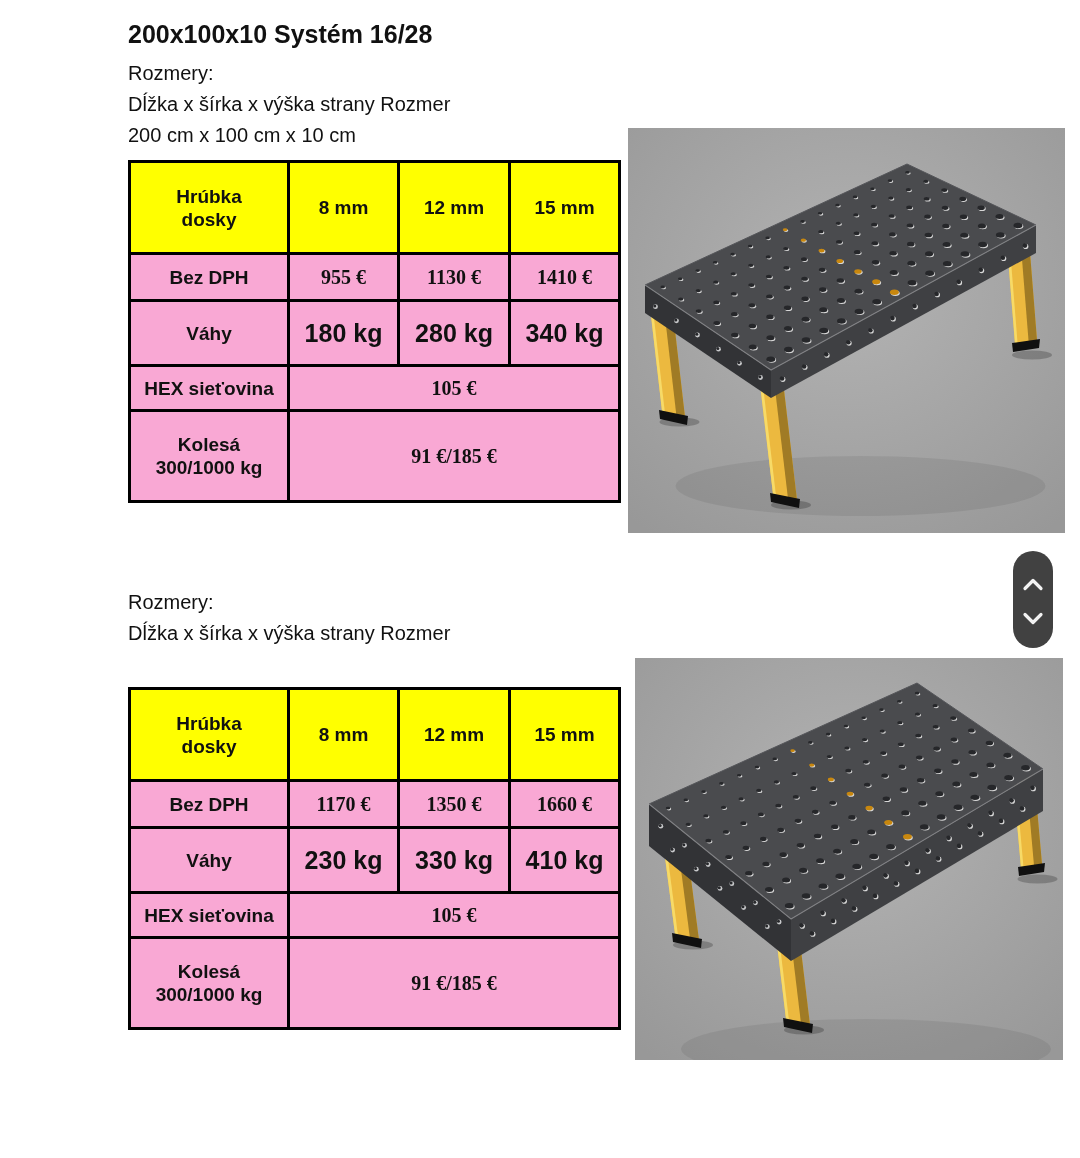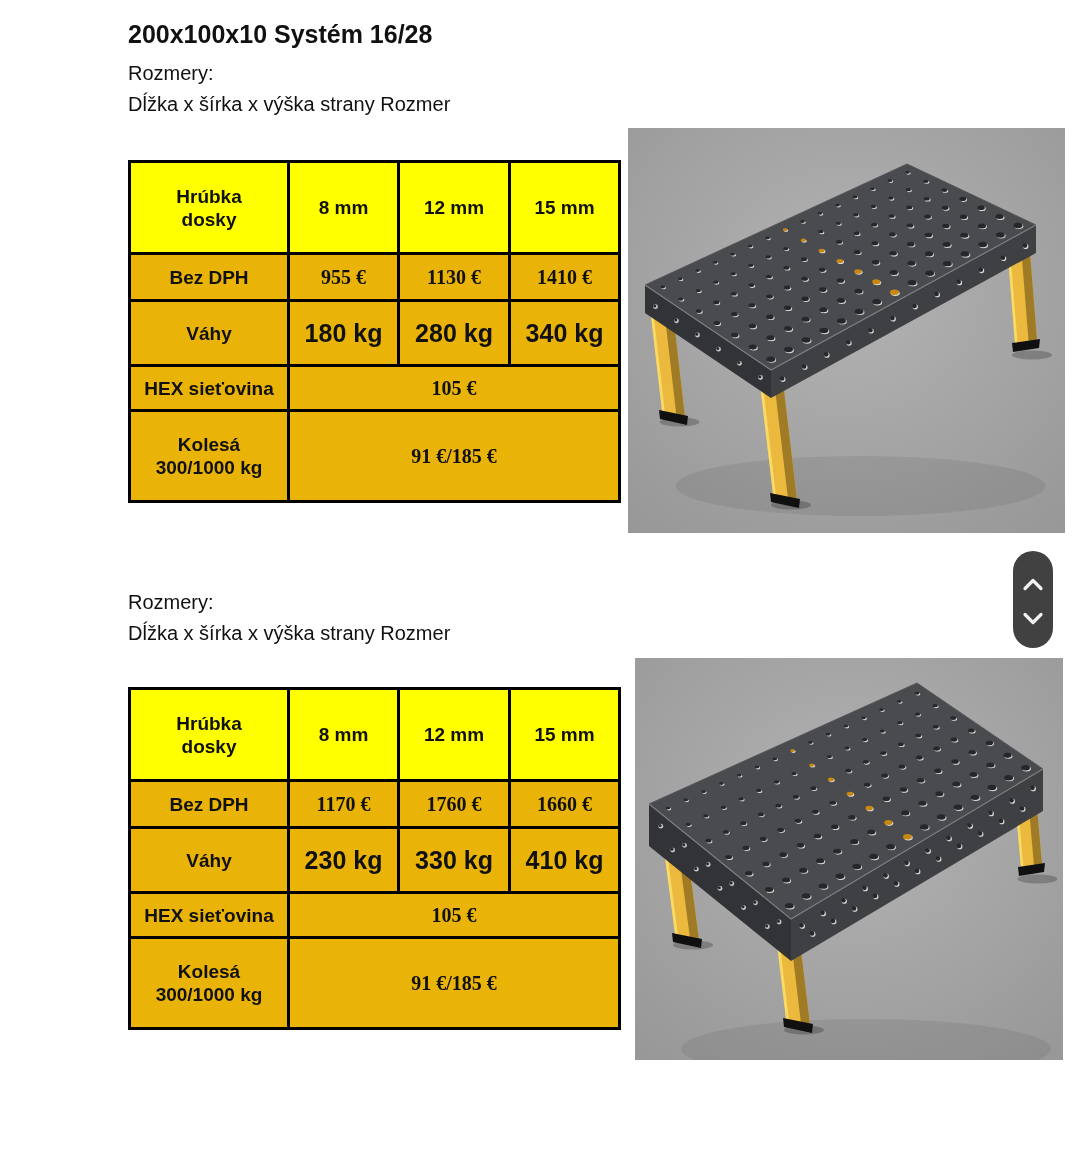--- a/index.html
+++ b/index.html
@@ -1,40 +1,41 @@
 <!DOCTYPE html>
 <html><head>
 <meta charset="utf-8">
 <style>
   html,body{margin:0;padding:0;background:#ffffff;}
   #canvas{position:relative;width:1080px;height:1158px;background:#ffffff;overflow:hidden;
           font-family:"Liberation Sans",sans-serif;color:#111;}
   .section-title{position:absolute;left:128px;font-size:25px;font-weight:bold;line-height:28px;white-space:nowrap;}
   .meta-line{position:absolute;left:128px;font-size:20px;line-height:24px;white-space:nowrap;}
-  table.price-table{position:absolute;left:128px;width:490px;border-collapse:collapse;table-layout:fixed;background:#eab308;}
+  table.price-table{position:absolute;left:128px;width:490px;border-collapse:collapse;table-layout:fixed;background:#f9a8d4;}
   table.price-table th,table.price-table td{border:3px solid #000;text-align:center;vertical-align:middle;padding:0;}
   table.price-table th{font-size:19px;font-weight:bold;line-height:23px;}
   td.serif-val{font-family:"Liberation Serif",serif;font-size:20px;font-weight:bold;}
   td.sans-val{font-size:25px;font-weight:bold;margin-top:16px;}
   .yellow{background:#FFFF00;}
   .cell-line{display:block;}
   .r-header{height:92px;} .r-price{height:47px;} .r-weight{height:65px;} .r-hex{height:45px;} .r-wheels{height:91px;}
   .product-image{position:absolute;line-height:0;}
   .scroll-widget{position:absolute;left:1013px;top:551px;width:40px;height:97px;border-radius:20px;background:#414141;}
   .scroll-btn{position:absolute;left:9px;width:22px;height:14px;cursor:pointer;line-height:0;}
   .scroll-btn.up{top:26px;} .scroll-btn.down{top:61px;}
 </style>
 </head>
 <body>
 
 <div id="canvas">
 
   <div class="section-title" style="top:20px">200x100x10 Systém 16/28</div>
   <div class="meta-line" style="top:61px">Rozmery:</div>
   <div class="meta-line" style="top:92px">Dĺžka x šírka x výška strany Rozmer</div>
+  <div class="meta-line" style="top:123px">200 cm x 100 cm x 10 cm</div>
 
   <table class="price-table" style="top:160px">
     <colgroup>
         <col style="width:159px">
         <col style="width:110px">
         <col style="width:111px">
         <col style="width:110px">
       </colgroup>
     <tbody>
       <tr class="r-header">
@@ -366,21 +367,21 @@
           <span class="cell-line">Hrúbka</span>
           <span class="cell-line">dosky</span>
         </th>
         <th class="yellow">8 mm</th>
         <th class="yellow">12 mm</th>
         <th class="yellow">15 mm</th>
       </tr>
       <tr class="r-price">
         <th>Bez DPH</th>
         <td class="serif-val">1170 €</td>
-        <td class="serif-val">1760 €</td>
+        <td class="serif-val">1350 €</td>
         <td class="serif-val">1660 €</td>
       </tr>
       <tr class="r-weight">
         <th>Váhy</th>
         <td class="sans-val">230 kg</td>
         <td class="sans-val">330 kg</td>
         <td class="sans-val">410 kg</td>
       </tr>
       <tr class="r-hex">
         <th>HEX sieťovina</th>

